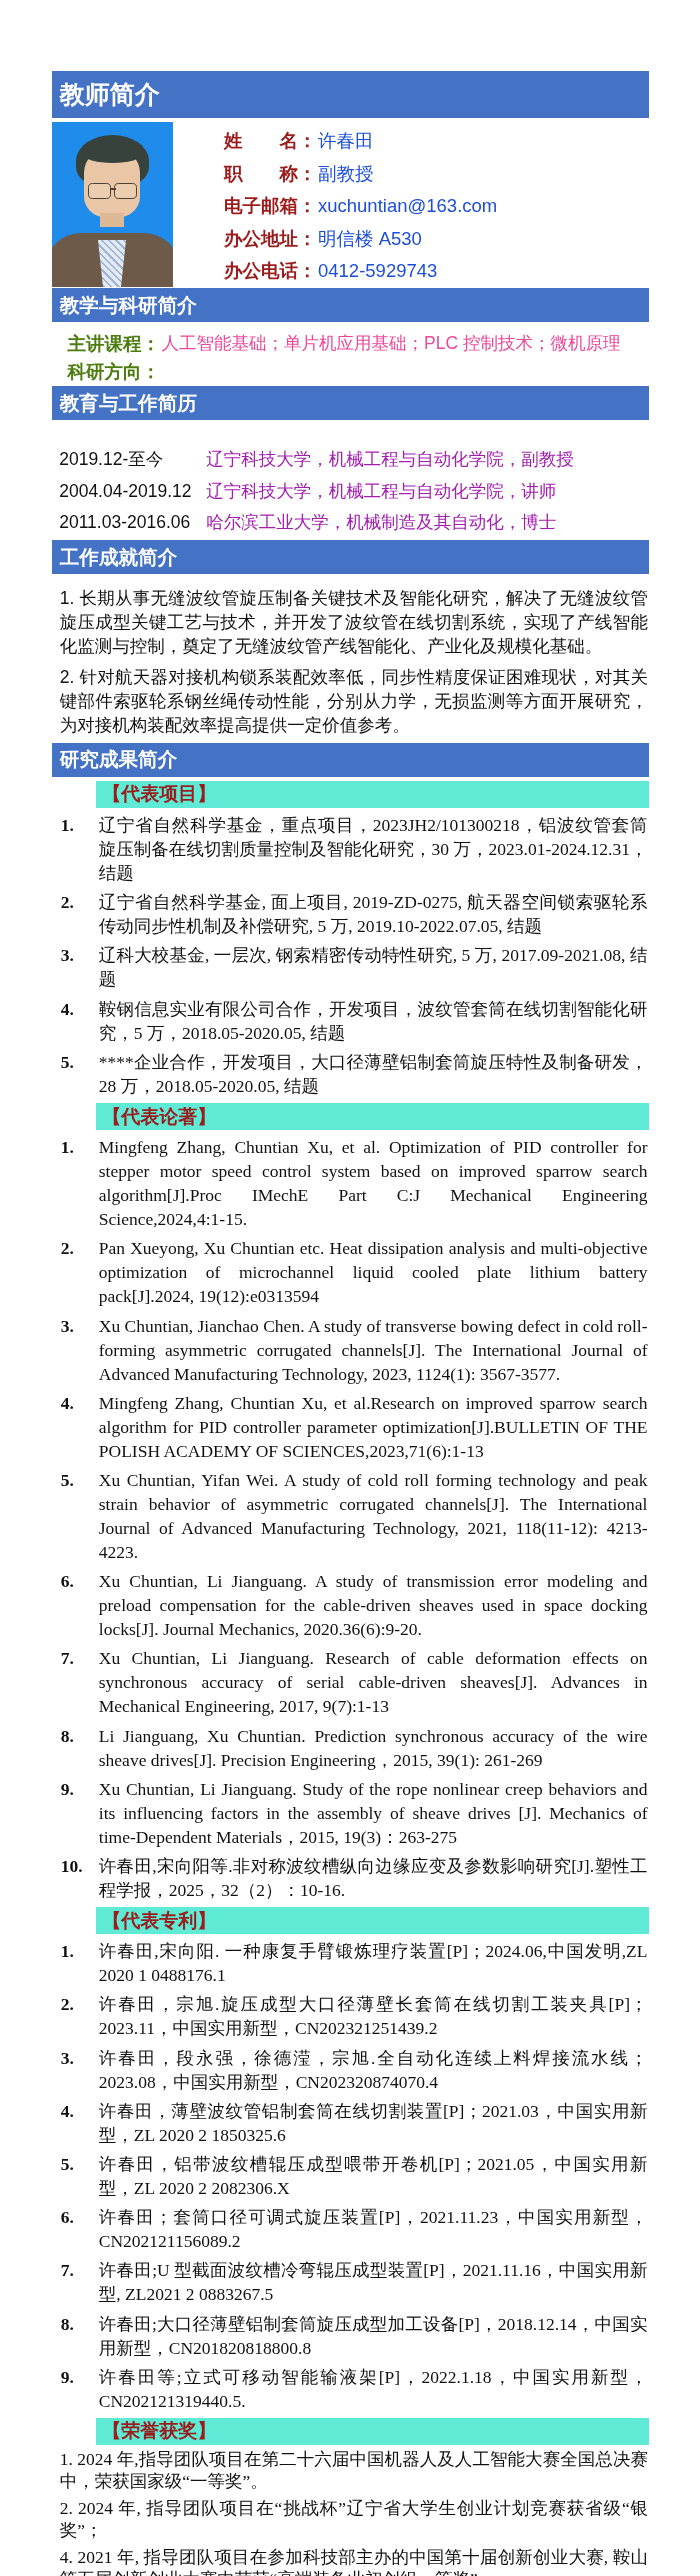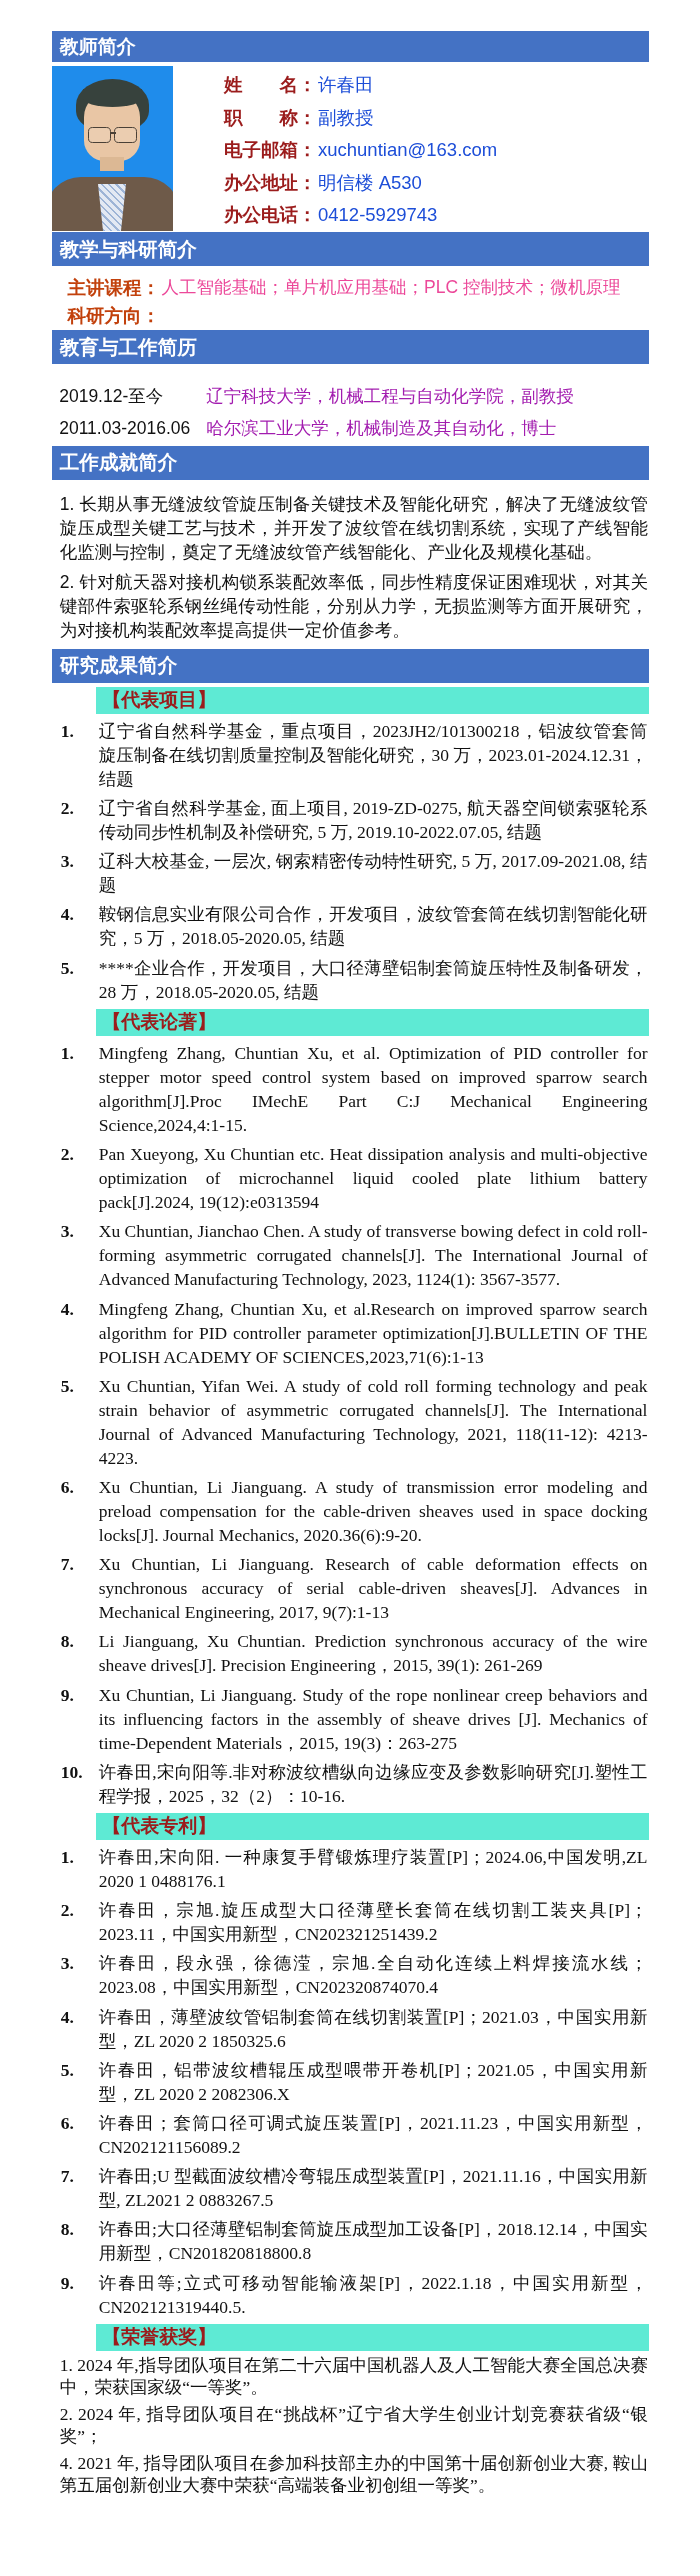--- a/index.html
+++ b/index.html
@@ -3,21 +3,21 @@
 <meta charset="utf-8">
 <style>
   html,body{margin:0;padding:0;background:#ffffff;}
   .page{width:701px;height:2817px;background:#ffffff;overflow:hidden;position:relative;
         font-family:"Liberation Sans", sans-serif;}
   .content{width:597px;margin-left:52px;padding-top:31px;}
 
   
   .bar{background:#4472C4;color:#ffffff;display:flex;align-items:center;
        padding-left:7.7px;font-weight:bold;}
-  .bar.first{height:31px;font-size:19px;}
+  .bar.first{height:47px;font-size:25px;margin-top:40px;}
   .bar.slim{height:34px;font-size:19.6px;}
 
   
   .profile{display:flex;margin-top:4.1px;height:166px;}
   .photo{width:121px;height:165px;background:#1f8ceb;position:relative;overflow:hidden;flex-shrink:0;}
   .photo .hair{position:absolute;top:13.4px;left:24px;width:73px;height:52px;background:#37423d;border-radius:52% 52% 40% 40%;}
   .photo .face{position:absolute;top:27px;left:32px;width:56px;height:68px;background:#e9c6a5;border-radius:24px 24px 20.6px 20.6px;}
   .photo .fringe{position:absolute;top:23px;left:31px;width:59px;height:17.5px;background:#37423d;border-radius:0 0 50% 50%;}
   .photo .glasses{position:absolute;top:61px;left:36px;width:49px;height:15.5px;}
   .photo .lens{position:absolute;top:0;width:20.6px;height:14.4px;border:1.5px solid #4a4036;border-radius:4.6px;background:rgba(255,255,255,0.12);}
@@ -29,25 +29,25 @@
         clip-path:polygon(0 0,100% 0,82% 100%,18% 100%);}
   .photo .neck{position:absolute;top:91px;left:48px;width:24px;height:14.4px;background:#dcb894;}
   .fields{margin-left:31px;padding-top:6.2px;height:155px;display:flex;flex-direction:column;justify-content:space-between;}
   .frow{display:flex;align-items:baseline;margin-left:20px;}
   .flabel{font-size:18.5px;font-weight:bold;color:#9b1c1c;width:94px;flex-shrink:0;}
   .fvalue{font-size:18.5px;color:#1d4ed8;}
 
   
   .teach{margin-top:7.2px;}
   .teach-row{display:flex;align-items:center;padding-left:15.5px;margin-bottom:2.1px;}
-  .tlabel{width:94px;font-size:18.5px;font-weight:bold;color:#c2410c;flex-shrink:0;}
+  .tlabel{width:94px;font-size:18.5px;font-weight:bold;color:#4d7c0f;flex-shrink:0;}
   .tvalue{font-size:17.5px;color:#ec4899;line-height:28px;text-align:justify;flex:1;padding-right:2.1px;}
 
   
-  .edu{margin-top:19px;}
+  .edu{margin-top:26px;}
   .edu-row{display:flex;padding-left:7.2px;margin-bottom:5.2px;line-height:26px;}
   .eperiod{width:147px;font-size:17.5px;color:#111111;flex-shrink:0;}
   .edesc{font-size:17.5px;color:#a21caf;}
 
   
   .achv{margin-top:12.4px;}
   .achv p{font-size:17.5px;color:#111111;line-height:24px;text-align:justify;
           margin:0 1px 6.2px 7.7px;}
 
   
@@ -135,20 +135,24 @@
     <div class="bar slim">
       <span>教育与工作简历</span>
     </div>
     <div class="edu">
 
         <div class="edu-row">
           <span class="eperiod">2019.12-至今</span>
           <span class="edesc">辽宁科技大学，机械工程与自动化学院，副教授</span>
         </div>
 
+        <div class="edu-row">
+          <span class="eperiod">2004.04-2019.12</span>
+          <span class="edesc">辽宁科技大学，机械工程与自动化学院，讲师</span>
+        </div>
 
         <div class="edu-row">
           <span class="eperiod">2011.03-2016.06</span>
           <span class="edesc">哈尔滨工业大学，机械制造及其自动化，博士</span>
         </div>
       </div>
 
     <div class="bar slim">
       <span>工作成就简介</span>
     </div>

